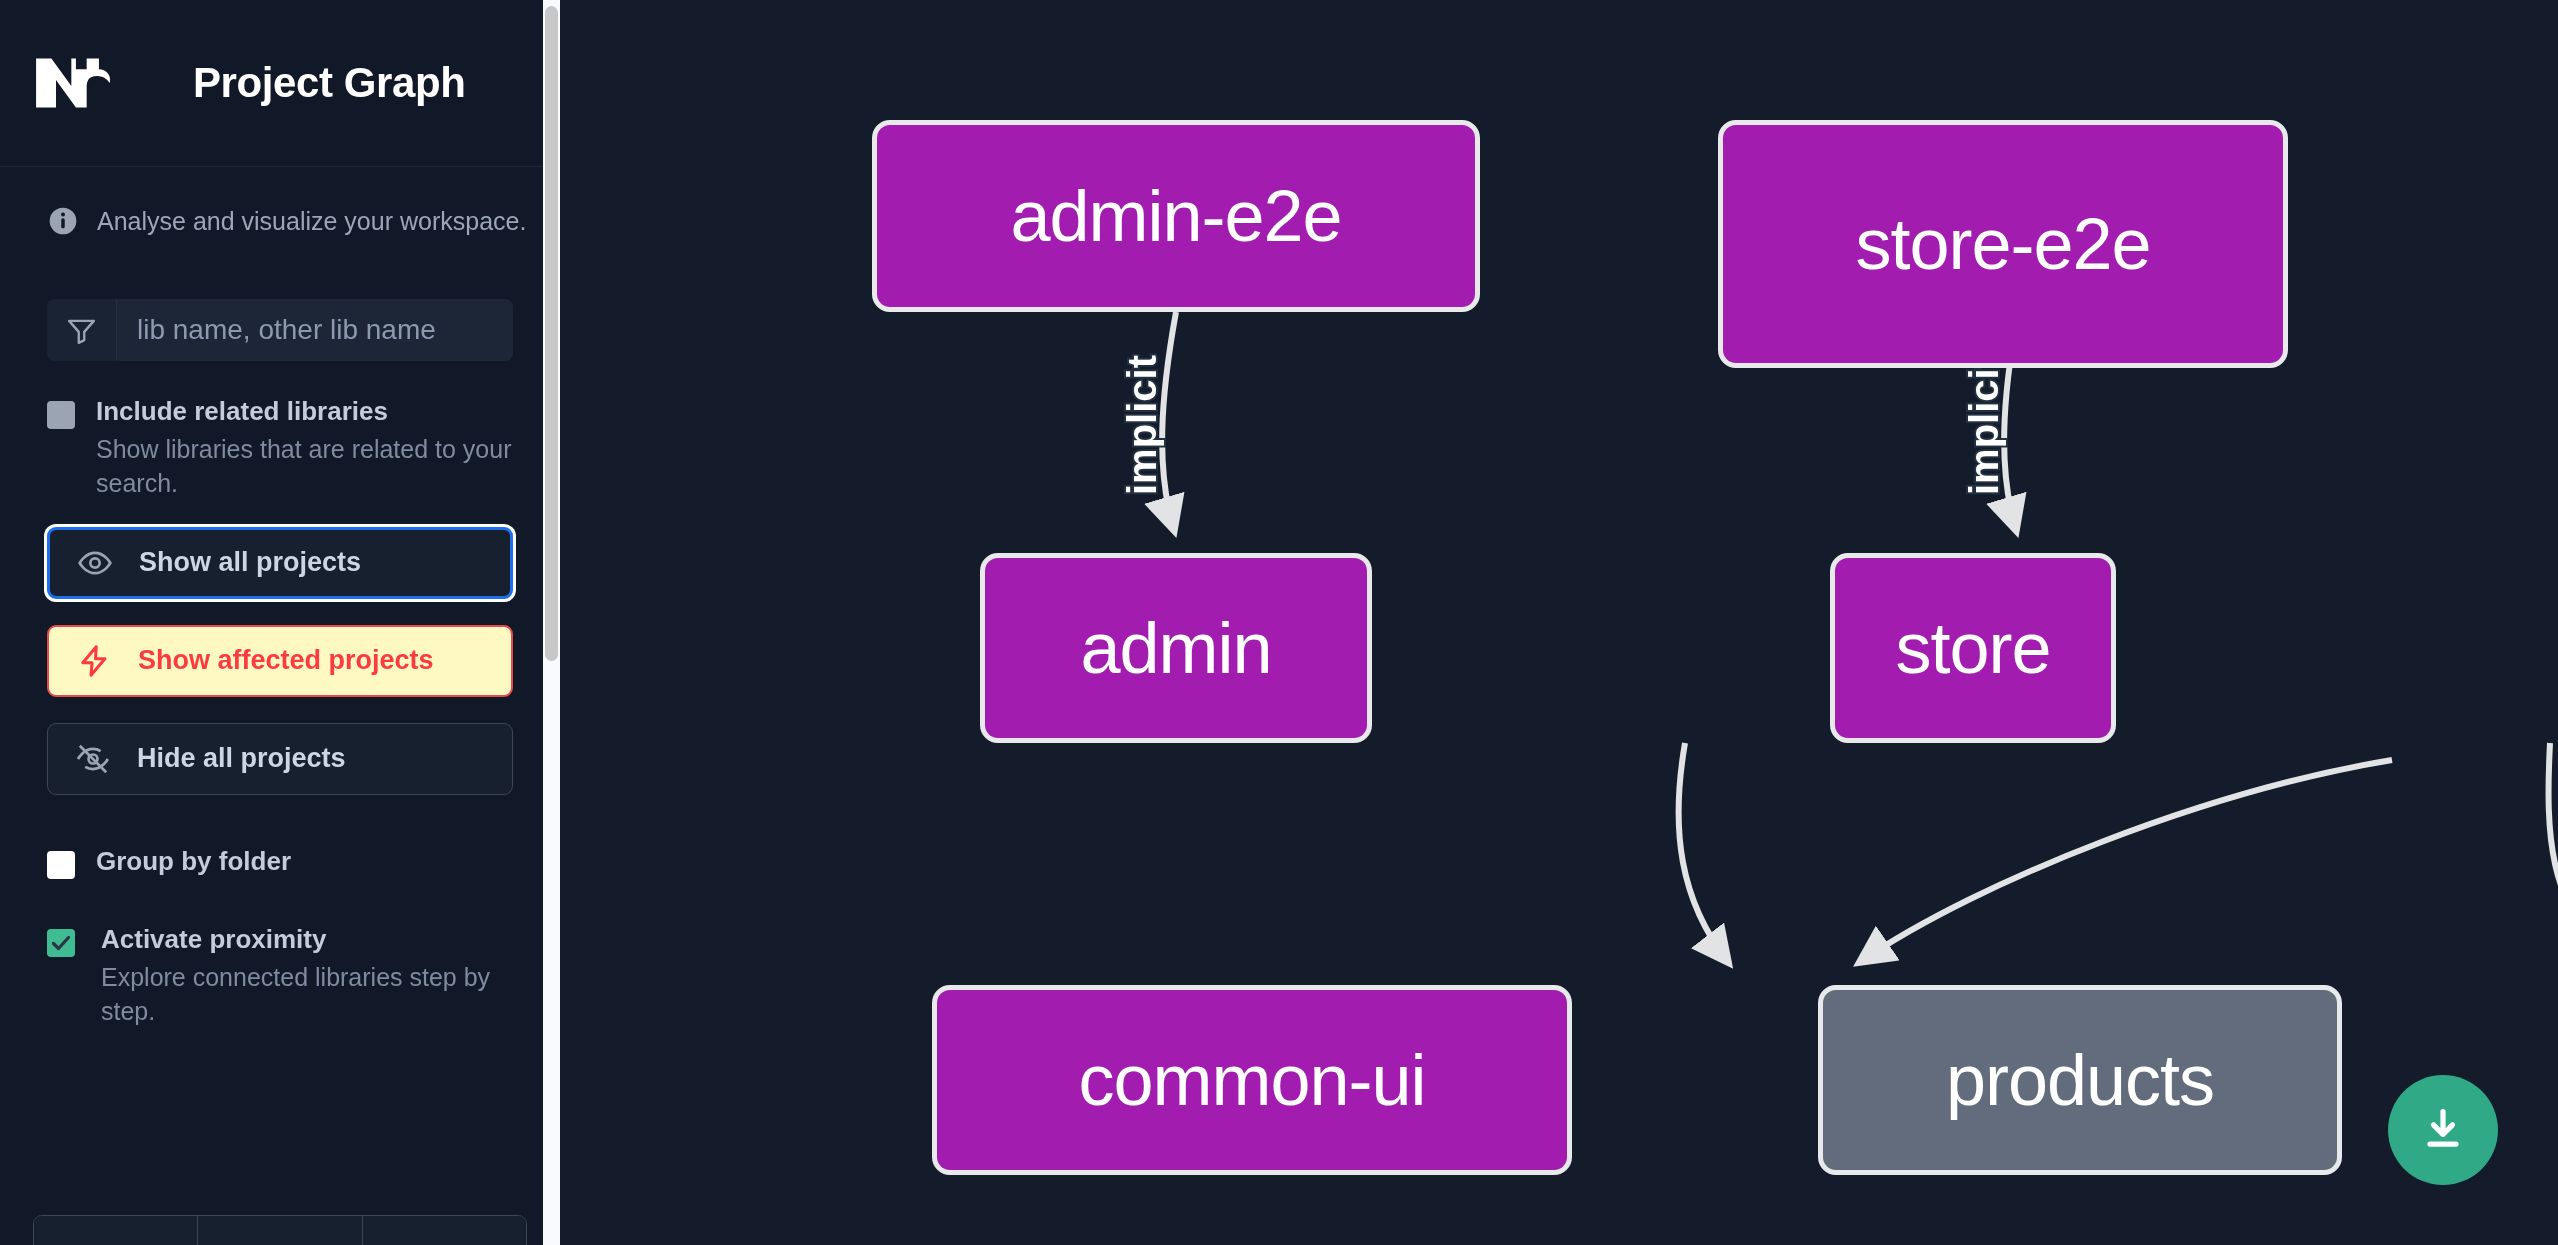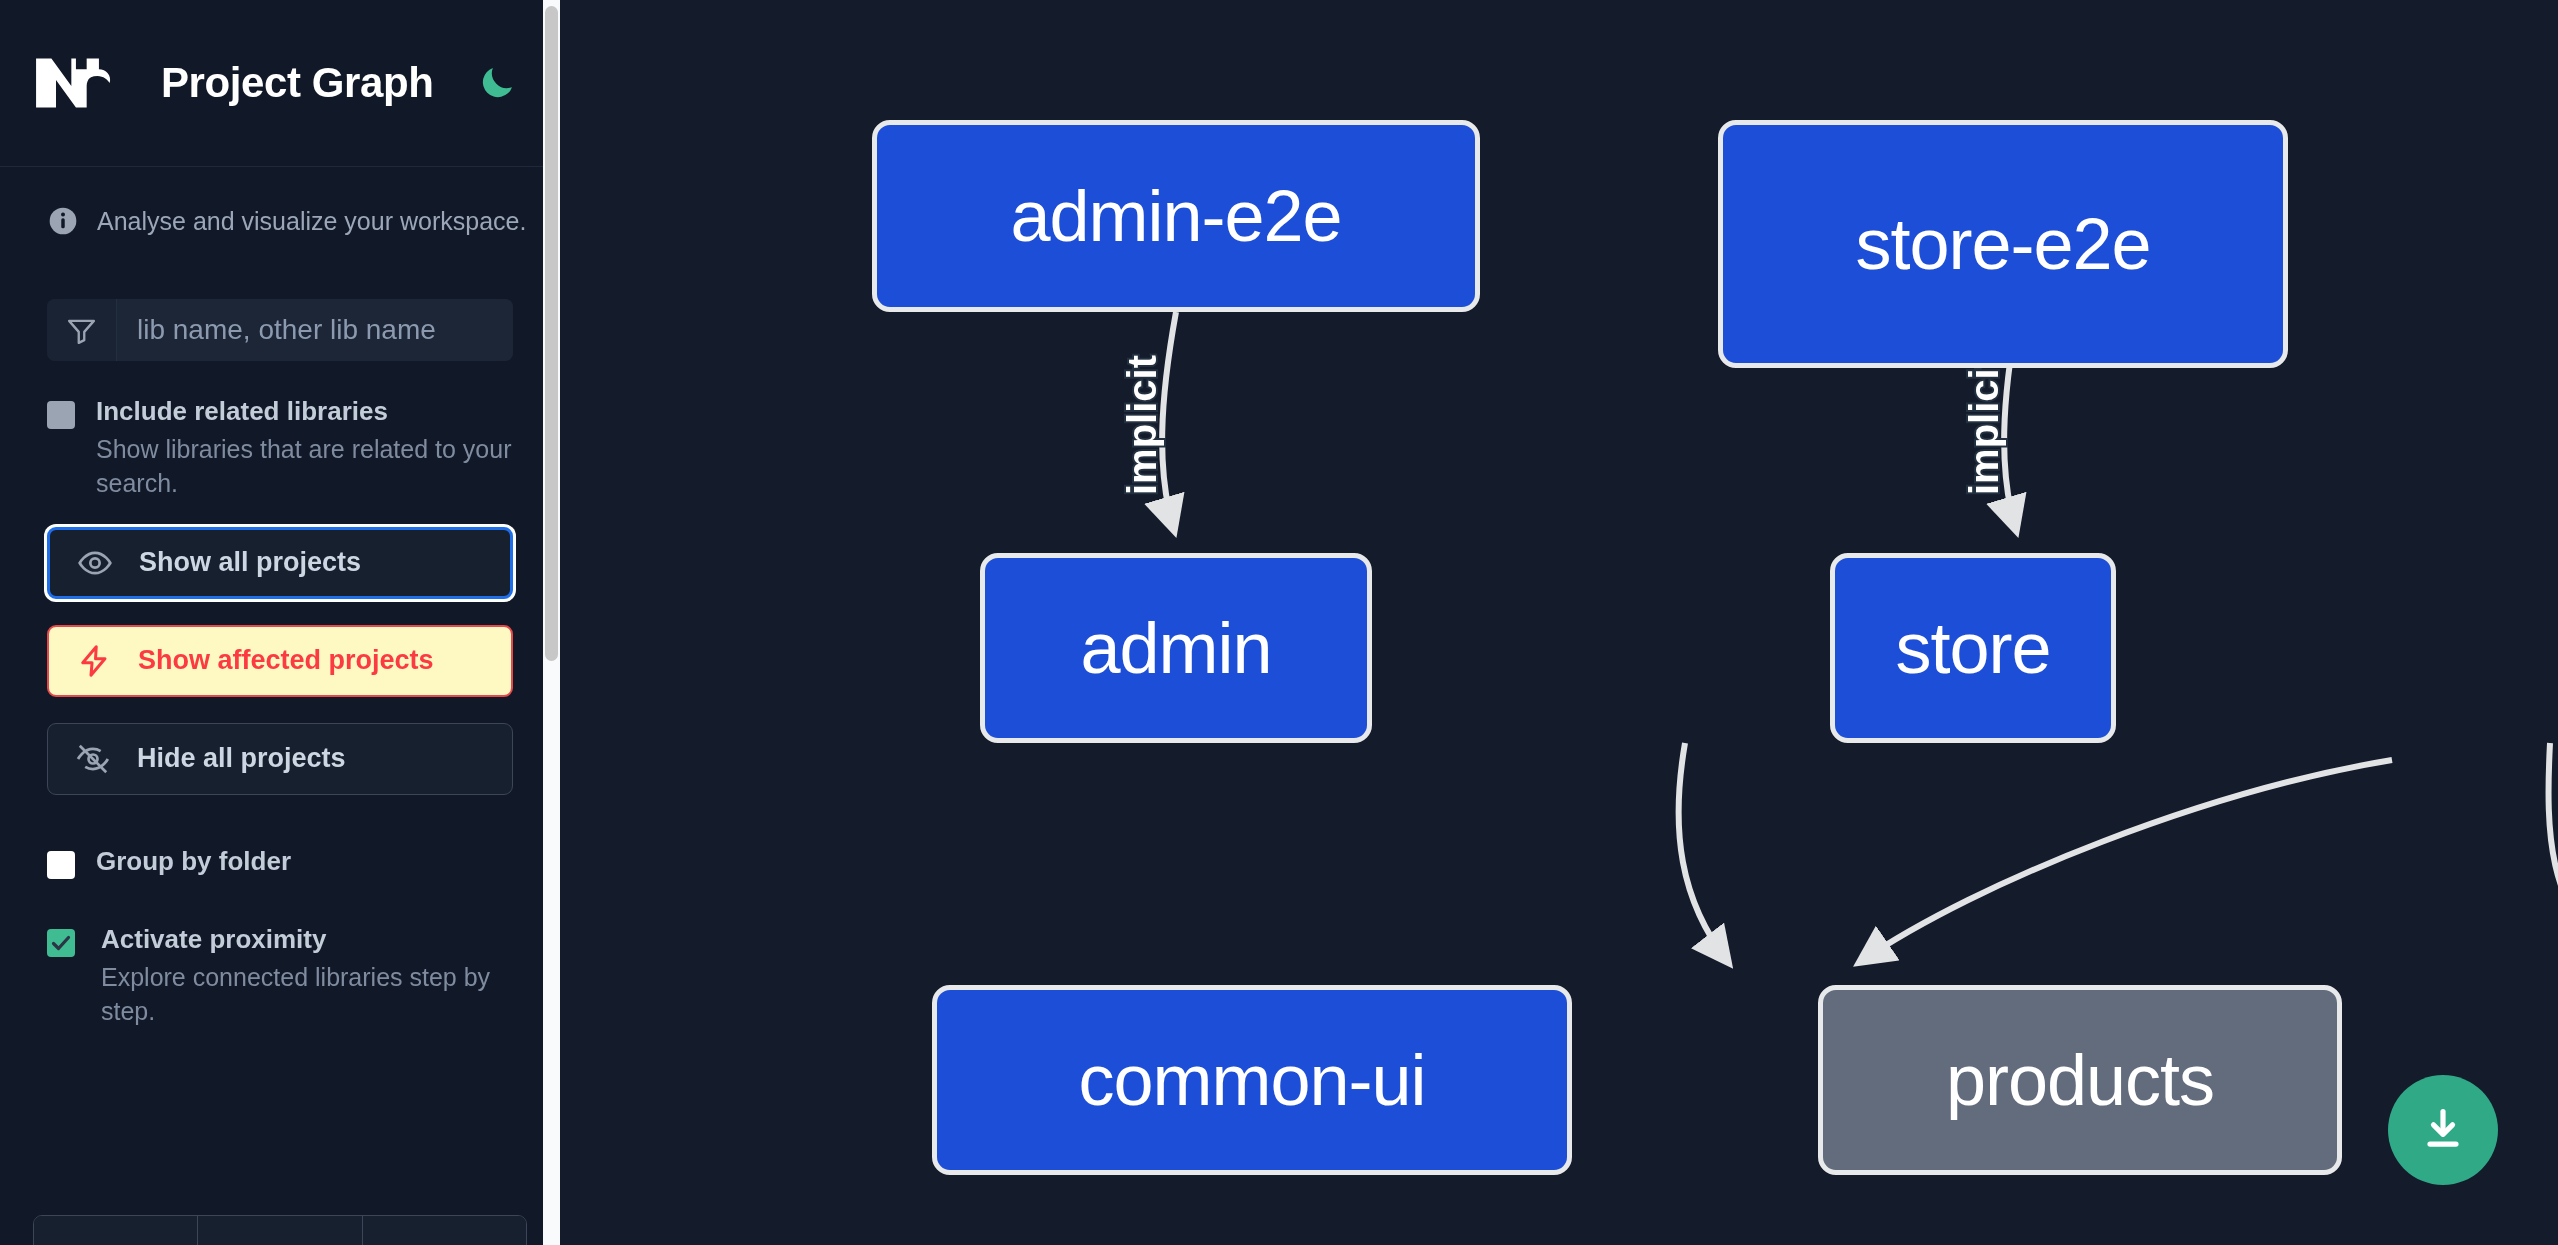--- a/index.html
+++ b/index.html
@@ -17,20 +17,21 @@
     width: 560px; height: 1245px;
     background: #111827;
     flex: 0 0 560px;
     overflow: hidden;
   }
   .sb-header {
     height: 167px;
     display: flex; align-items: center;
     padding-left: 33px;
     border-bottom: 1px solid #1e2939;
+    gap: 32px;
   }
   .nx-logo { width: 92px; height: 62px; flex: 0 0 92px; }
   .app-title {
     margin-left: 36px;
     color: #ffffff;
     font-size: 42px;
     font-weight: 700;
     letter-spacing: -0.4px;
     white-space: nowrap;
   }
@@ -140,21 +141,21 @@
   .node {
     position: absolute;
     border: 5px solid #e8e9eb;
     border-radius: 18px;
     display: flex; align-items: center; justify-content: center;
     color: #ffffff;
     font-size: 72px;
     letter-spacing: -1px;
     cursor: pointer;
   }
-  .node.pink { background: #1d4ed8; }
+  .node.pink { background: #a21caf; }
   .node.gray { background: #636C7D; }
 
   .fab {
     position: absolute; right: 60px; bottom: 60px;
     width: 110px; height: 110px; border-radius: 50%;
     background: #2FA986;
     display: flex; align-items: center; justify-content: center;
     cursor: pointer;
   }
 </style>

